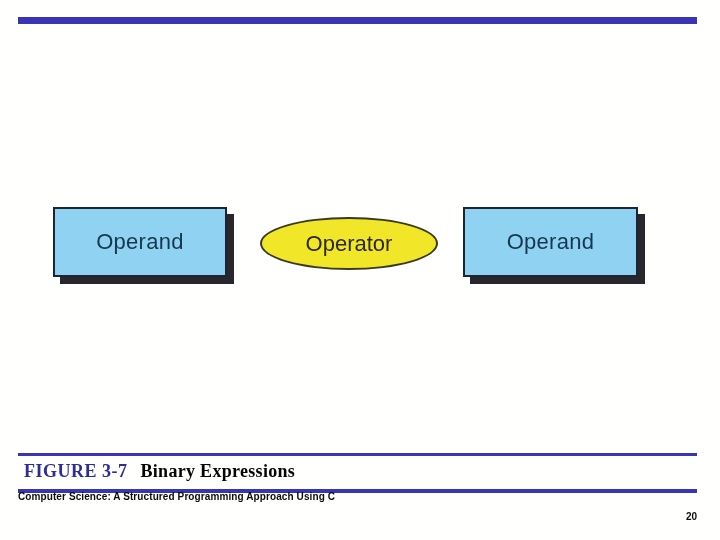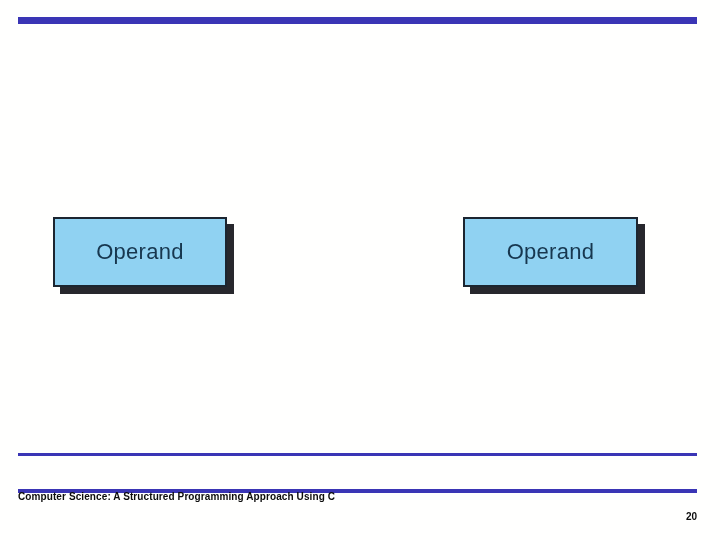--- a/index.html
+++ b/index.html
@@ -19,21 +19,21 @@
     position: absolute;
     left: 18px;
     top: 17px;
     width: 679px;
     height: 7px;
     background: #3a35b5;
   }
   .diagram {
     position: absolute;
     left: 0;
-    top: 196px;
+    top: 186px;
     width: 720px;
     height: 120px;
   }
   .operand-box {
     position: absolute;
     box-sizing: border-box;
     width: 174px;
     height: 70px;
     background: #90d2f2;
     border: 2px solid #1c2530;
@@ -121,29 +121,36 @@
 <div class="slide">
 
   <div class="top-bar"></div>
 
   <div class="diagram">
 
     <div class="operand-box left">
       <span class="operand-label">Operand</span>
     </div>
 
+    <div class="operator-ellipse">
+      <span class="operator-label">Operator</span>
+    </div>
 
     <div class="operand-box right">
       <span class="operand-label">Operand</span>
     </div>
 
   </div>
 
   <div class="caption-rule top"></div>
 
+  <div class="caption-text">
+    <span class="figure-label">FIGURE 3-7</span>
+    <span class="figure-title">Binary Expressions</span>
+  </div>
 
   <div class="caption-rule bottom"></div>
 
   <div class="footer-text">Computer Science: A Structured Programming Approach Using C</div>
 
   <div class="page-number">20</div>
 
 </div>
 
 </body></html>

